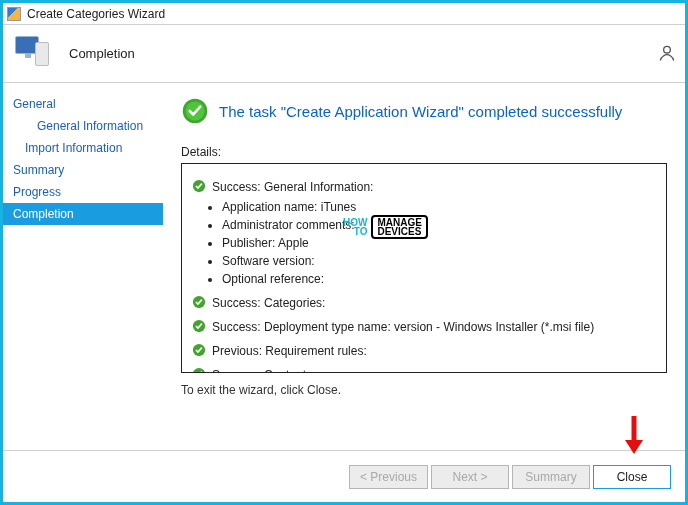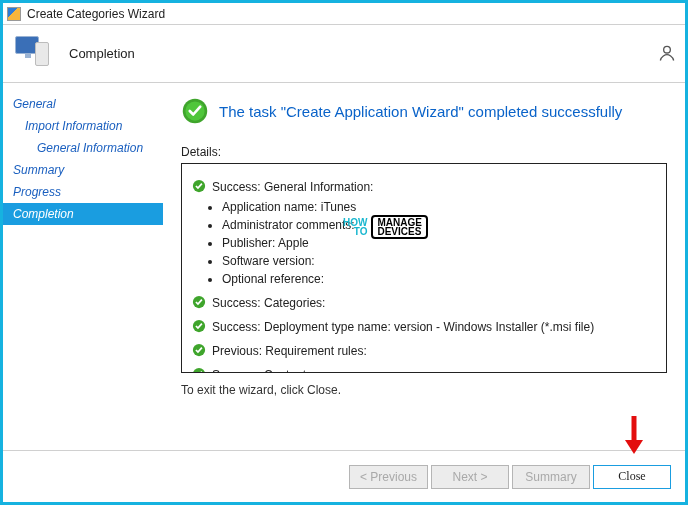--- a/index.html
+++ b/index.html
@@ -80,21 +80,20 @@
     width: 160px;
     padding: 10px 0 0 0;
     background: #fff;
   }
   .nav-item {
     padding: 4px 10px;
     font-size: 12px;
     color: #1a5fbf;
     cursor: pointer;
     white-space: nowrap;
-    font-style: italic;
   }
   .nav-item.indent1 { padding-left: 22px; }
   .nav-item.indent2 { padding-left: 34px; }
   .nav-item.selected {
     background: #1a9de0;
     color: #fff;
   }
   .content {
     flex: 1;
     padding: 14px 18px 0 18px;
@@ -191,21 +190,20 @@
     padding: 0 10px;
   }
   .btn.disabled {
     color: #a9a9a9;
     background: #ececec;
   }
   .btn.primary {
     border-color: #1a9de0;
     background: #fff;
     color: #222;
-    font-family: Liberation Serif, serif;
   }
   .arrow {
     position: absolute;
     right: 40px;
     bottom: 48px;
     width: 22px; height: 40px;
     z-index: 8;
   }
   
   .details-box::-webkit-scrollbar { width: 16px; }
@@ -232,22 +230,22 @@
       <svg viewBox="0 0 24 24" fill="none" stroke="#555" stroke-width="1.6">
         <circle cx="12" cy="8" r="4"></circle>
           <path d="M4 21c1-5 6-7 8-7s7 2 8 7"></path>
       </svg>
     </span>
   </div>
 
   <div class="body-area">
     <div class="nav">
       <div class="nav-item">General</div>
+      <div class="nav-item indent2">General Information</div>
       <div class="nav-item indent1">Import Information</div>
-      <div class="nav-item indent2">General Information</div>
       <div class="nav-item">Summary</div>
       <div class="nav-item">Progress</div>
       <div class="nav-item selected">Completion</div>
     </div>
 
     <div class="content">
       <div class="completion-row">
         <span class="big-check">
           <svg viewBox="0 0 32 32">
               <circle cx="16" cy="16" r="14" fill="#3fa52c"></circle>

